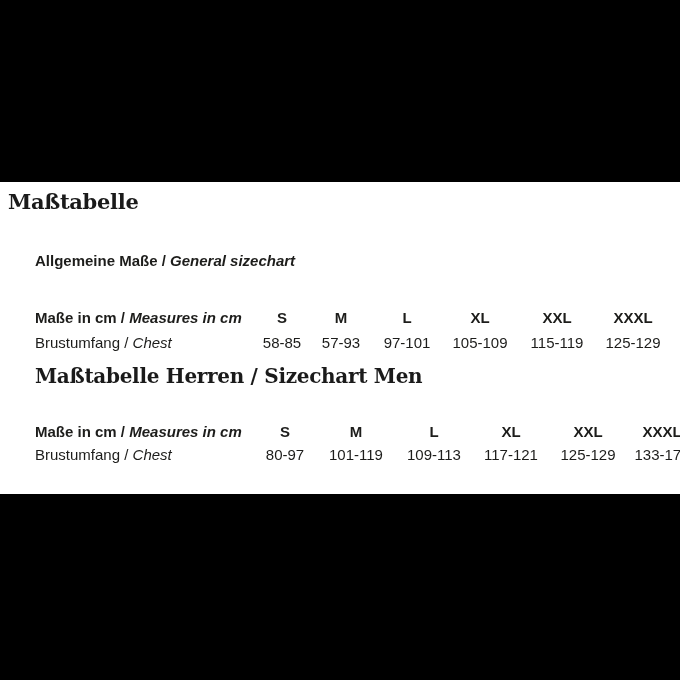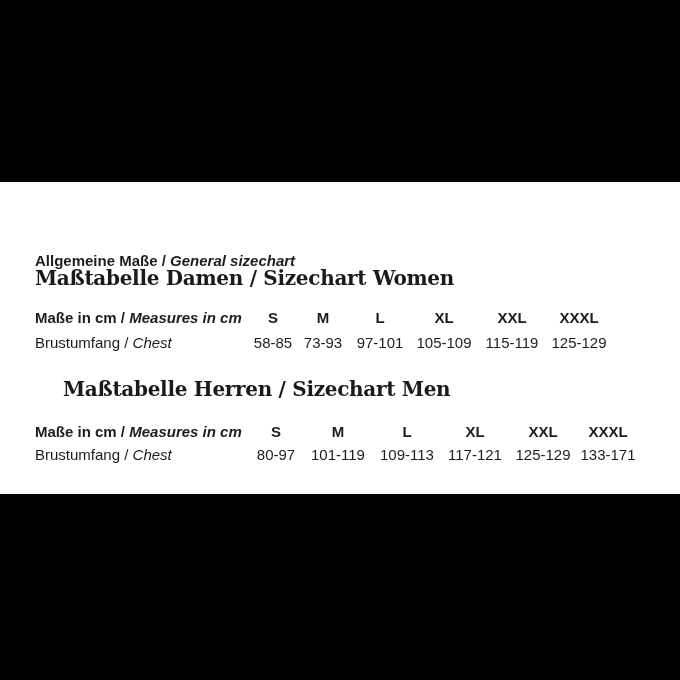--- a/index.html
+++ b/index.html
@@ -45,25 +45,25 @@
   .section-heading {
     position: absolute; left: 35px;
     font-family: "DejaVu Serif", serif;
     font-weight: 600;
     font-size: 20px;
     letter-spacing: -0.3px;
     color: #1a1a1a;
     white-space: nowrap;
   }
   .heading-women { top: 84px; }
-  .heading-men   { top: 195px; margin-left: 28px; }
+  .heading-men   { top: 182px; }
   .size-table { position: absolute; left: 35px; }
   .table-women { top: 123px; }
   .table-men   { top: 238px; }
-  .row { display: flex; }
+  .row { display: flex; gap: 9px; }
   .table-women .row { height: 25px; line-height: 25px; }
   .table-men   .row { height: 23px; line-height: 23px; }
   .cell {
     font-size: 15px;
     text-align: center;
     white-space: nowrap;
   }
   .cell.label { text-align: left; width: 215px; }
   .row.header .cell { font-weight: bold; }
   .row.header .cell.label .en,
@@ -85,48 +85,48 @@
 </style>
 </head>
 <body>
 
 <div class="viewport">
 
   <div class="letterbox top"></div>
 
   <div class="panel">
 
+    <div class="page-title">Maßtabelle</div>
 
     <div class="general-line">
       <span class="de">Allgemeine Maße /</span>
       <span class="en">General sizechart</span>
     </div>
 
-    <div class="section-heading heading-women">Maßtabelle Damen / Sizechart Women</div>
 
     <div class="size-table table-women">
       <div class="row header">
         <div class="cell label">
           <span class="de">Maße in cm /</span>
           <span class="en">Measures in cm</span>
         </div>
         <div class="cell c1">S</div>
         <div class="cell c2">M</div>
         <div class="cell c3">L</div>
         <div class="cell c4">XL</div>
         <div class="cell c5">XXL</div>
         <div class="cell c6">XXXL</div>
       </div>
       <div class="row data">
         <div class="cell label">
           <span class="de">Brustumfang /</span>
           <span class="en">Chest</span>
         </div>
         <div class="cell c1">58-85</div>
-        <div class="cell c2">73-93</div>
+        <div class="cell c2">57-93</div>
         <div class="cell c3">97-101</div>
         <div class="cell c4">105-109</div>
         <div class="cell c5">115-119</div>
         <div class="cell c6">125-129</div>
       </div>
     </div>
 
     <div class="section-heading heading-men">Maßtabelle Herren / Sizechart Men</div>
 
     <div class="size-table table-men">

